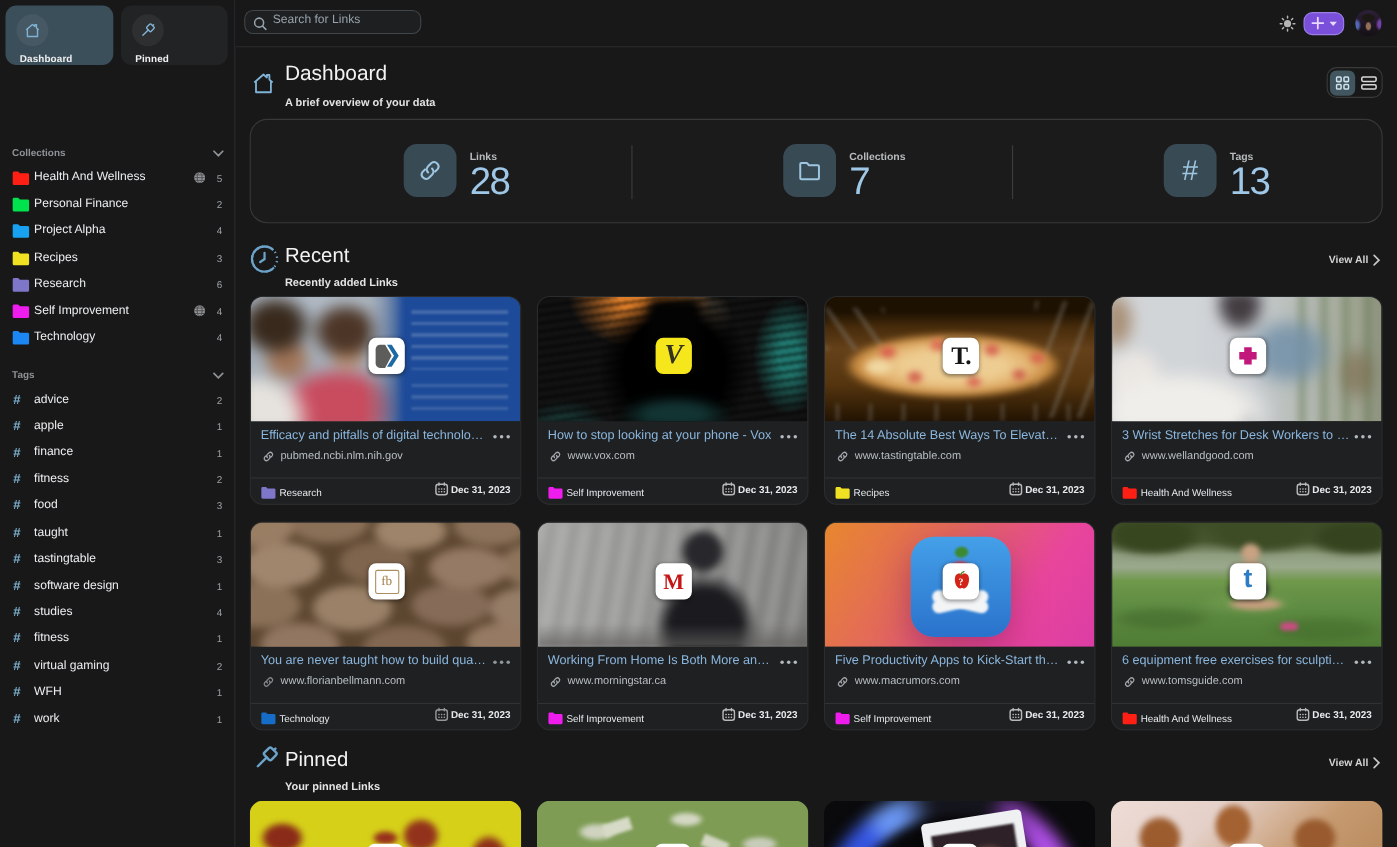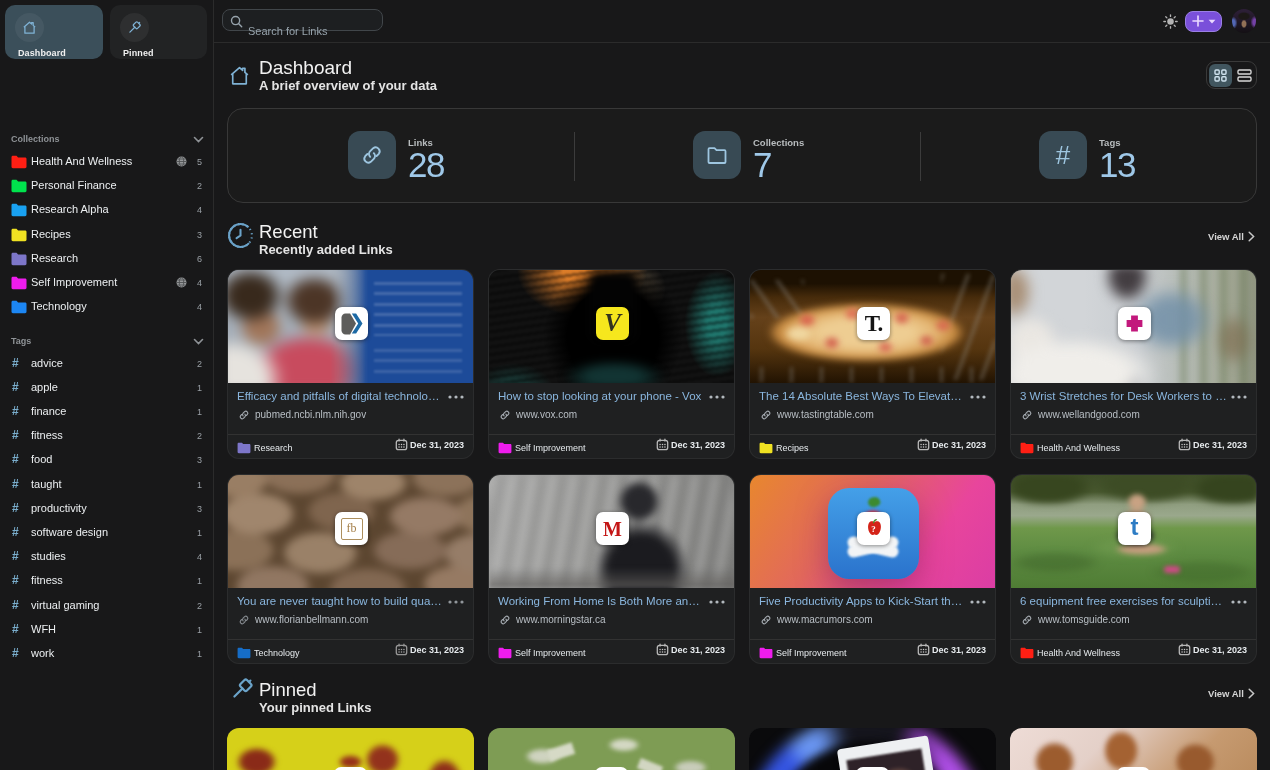--- a/index.html
+++ b/index.html
@@ -18,43 +18,43 @@
 .srow { position:absolute; left:0; width:213px; height:24px; }
 .srow .name { position:absolute; left:31px; top:5px; font-size:11px; color:#eceff1; }
 .srow .cnt { position:absolute; right:11px; top:7px; font-size:9px; color:#9aa0a6; }
 .srow .fold { position:absolute; left:11px; top:5px; }
 .srow .globe { position:absolute; right:26px; top:6px; }
 .srow .hash { position:absolute; left:12px; top:4px; font-size:12px; font-weight:bold; color:#7aaecd; }
 
 
 #topbar { position:absolute; left:214px; top:0; width:1056px; height:43px; background:#181819; border-bottom:1px solid #2b2b2b; }
 #search { position:absolute; left:8px; top:9px; width:161px; height:22px; border-radius:8px; background:#1d1f21; border:1px solid #41464a; }
-#search .ph { position:absolute; left:25px; top:15px; font-size:11px; color:#97a3ac; }
+#search .ph { position:absolute; left:25px; top:2px; font-size:11px; color:#97a3ac; }
 #plusbtn { position:absolute; left:971px; top:11px; width:37px; height:21px; border-radius:8px; background:#7a50da; border:1.5px solid #9a7fe5; }
 #avatar { position:absolute; left:1018px; top:9px; width:24px; height:24px; border-radius:50%;
   background: radial-gradient(4px 6px at 50% 62%, rgba(166,128,96,.85) 0 45%, rgba(166,128,96,0) 75%),
               radial-gradient(8px 5px at 50% 30%, #1c1816 0 60%, rgba(28,24,22,0) 85%),
               radial-gradient(7px 10px at 4% 58%, rgba(100,130,230,.75) 0 30%, rgba(100,130,230,0) 65%),
               radial-gradient(7px 10px at 96% 55%, rgba(145,80,210,.75) 0 30%, rgba(145,80,210,0) 65%),
               linear-gradient(180deg, #2e2038 0%, #1e1624 60%, #141014 100%); }
 
 
 #content { position:absolute; left:214px; top:43px; width:1056px; height:727px; }
 #viewtoggle { position:absolute; left:992px; top:18px; width:51px; height:28px; border:1px solid #3a3a3a; border-radius:9px; }
 #viewtoggle .gridbtn { position:absolute; left:2px; top:2px; width:23px; height:23px; border-radius:6px; background:#41565f; }
 .statbox { position:absolute; left:13px; top:65px; width:1030px; height:95px; border:1px solid #383838; border-radius:16px; background:#1b1b1b; }
-.stat { position:absolute; top:22px; display:flex; }
+.stat { position:absolute; top:22px; display:flex;margin-left:19px; }
 .stat .ibox { width:48px; height:48px; border-radius:12px; background:#384a54; display:flex; align-items:center; justify-content:center; }
 .stat .txt { margin-left:12px; }
 .stat .slbl { font-size:9.5px; font-weight:600; color:#b8bcbe; margin-top:6px; }
 .stat .snum { font-size:35px; letter-spacing:-1.5px; color:#9fc8e8; line-height:0.92; margin-top:1px; }
 .sdiv { position:absolute; top:23px; width:1px; height:49px; background:#3c3c3c; }
 .sechdr { position:absolute; }
 .sechdr .t { font-size:18.5px; color:#f2f2f2; line-height:21px; }
-.sechdr .s { font-size:13px; font-weight:bold; color:#e4e4e4; margin-top:0; }
+.sechdr .s { font-size:10px; font-weight:bold; color:#e4e4e4; margin-top:10px; }
 .viewall { position:absolute; font-size:9.5px; font-weight:600; color:#d4d4d4; }
 
 
 .card { position:absolute; width:247px; height:190px; border-radius:12px; background:#1f2021; border:1px solid rgba(255,255,255,.055); overflow:hidden; }
 .card .img { position:absolute; left:0; top:0; width:100%; height:113px; overflow:hidden; }
 .card .fav { position:absolute; left:107px; top:37px; width:33px; height:33px; border-radius:7px; background:#fff; box-shadow:0 1px 4px rgba(0,0,0,.45); display:flex; align-items:center; justify-content:center; }
 .card .title { position:absolute; left:9px; top:119.5px; width:207px; font-size:11.5px; color:#8ab6de; white-space:nowrap; overflow:hidden; text-overflow:ellipsis; }
 .card .dots { position:absolute; right:9px; top:125px; color:#aeb4ba; font-size:15px; font-weight:bold; letter-spacing:1px; }
 .card .urlrow { position:absolute; left:10px; top:138.5px; display:flex; align-items:center; color:#b9bfc5; font-size:10px; }
 .card .urlrow svg { margin-right:5px; }
@@ -115,21 +115,21 @@
         <svg class="fold" width="16" height="14" viewBox="0 0 16 14">
           <path d="M.5 2.2C.5 1.4 1.1.8 1.9.8h3.6l1.6 1.6h7c.8 0 1.4.6 1.4 1.4v8c0 .8-.6 1.4-1.4 1.4H1.9c-.8 0-1.4-.6-1.4-1.4z" fill="#00e34d"></path>
         </svg>
         <div class="name">Personal Finance</div>
         <div class="cnt">2</div>
       </div>
 <div class="srow" style="top:198.4px;">
         <svg class="fold" width="16" height="14" viewBox="0 0 16 14">
           <path d="M.5 2.2C.5 1.4 1.1.8 1.9.8h3.6l1.6 1.6h7c.8 0 1.4.6 1.4 1.4v8c0 .8-.6 1.4-1.4 1.4H1.9c-.8 0-1.4-.6-1.4-1.4z" fill="#19a1f1"></path>
         </svg>
-        <div class="name">Research Alpha</div>
+        <div class="name">Project Alpha</div>
         <div class="cnt">4</div>
       </div>
 <div class="srow" style="top:222.6px;">
         <svg class="fold" width="16" height="14" viewBox="0 0 16 14">
           <path d="M.5 2.2C.5 1.4 1.1.8 1.9.8h3.6l1.6 1.6h7c.8 0 1.4.6 1.4 1.4v8c0 .8-.6 1.4-1.4 1.4H1.9c-.8 0-1.4-.6-1.4-1.4z" fill="#f0e222"></path>
         </svg>
         <div class="name">Recipes</div>
         <div class="cnt">3</div>
       </div>
 <div class="srow" style="top:246.8px;">
@@ -192,21 +192,21 @@
         <div class="name">food</div>
         <div class="cnt">3</div>
       </div>
 <div class="srow" style="top:472.5px;">
         <div class="hash">#</div>
         <div class="name">taught</div>
         <div class="cnt">1</div>
       </div>
 <div class="srow" style="top:496.7px;">
         <div class="hash">#</div>
-        <div class="name">productivity</div>
+        <div class="name">tastingtable</div>
         <div class="cnt">3</div>
       </div>
 <div class="srow" style="top:520.9px;">
         <div class="hash">#</div>
         <div class="name">software design</div>
         <div class="cnt">1</div>
       </div>
 <div class="srow" style="top:545.1px;">
         <div class="hash">#</div>
         <div class="name">studies</div>

